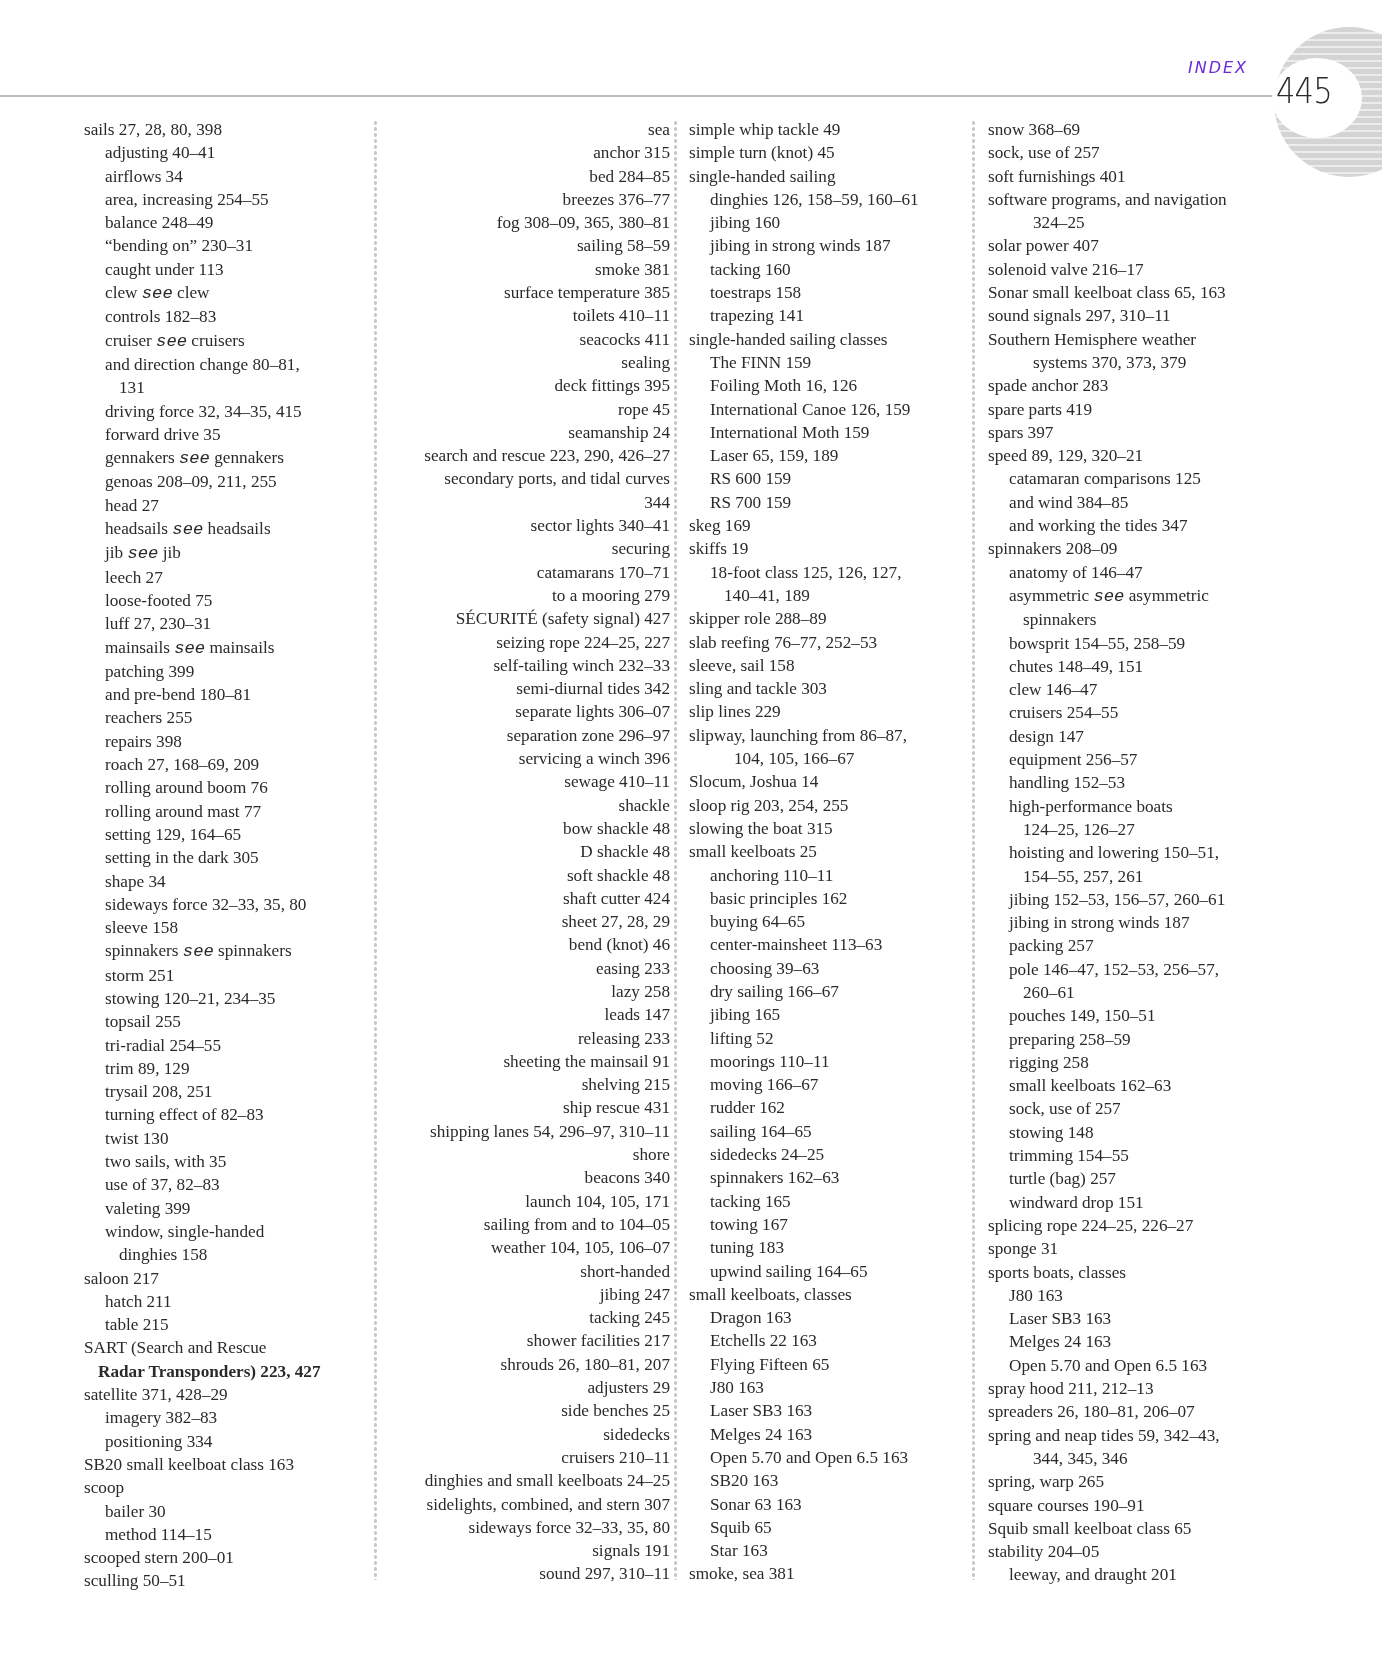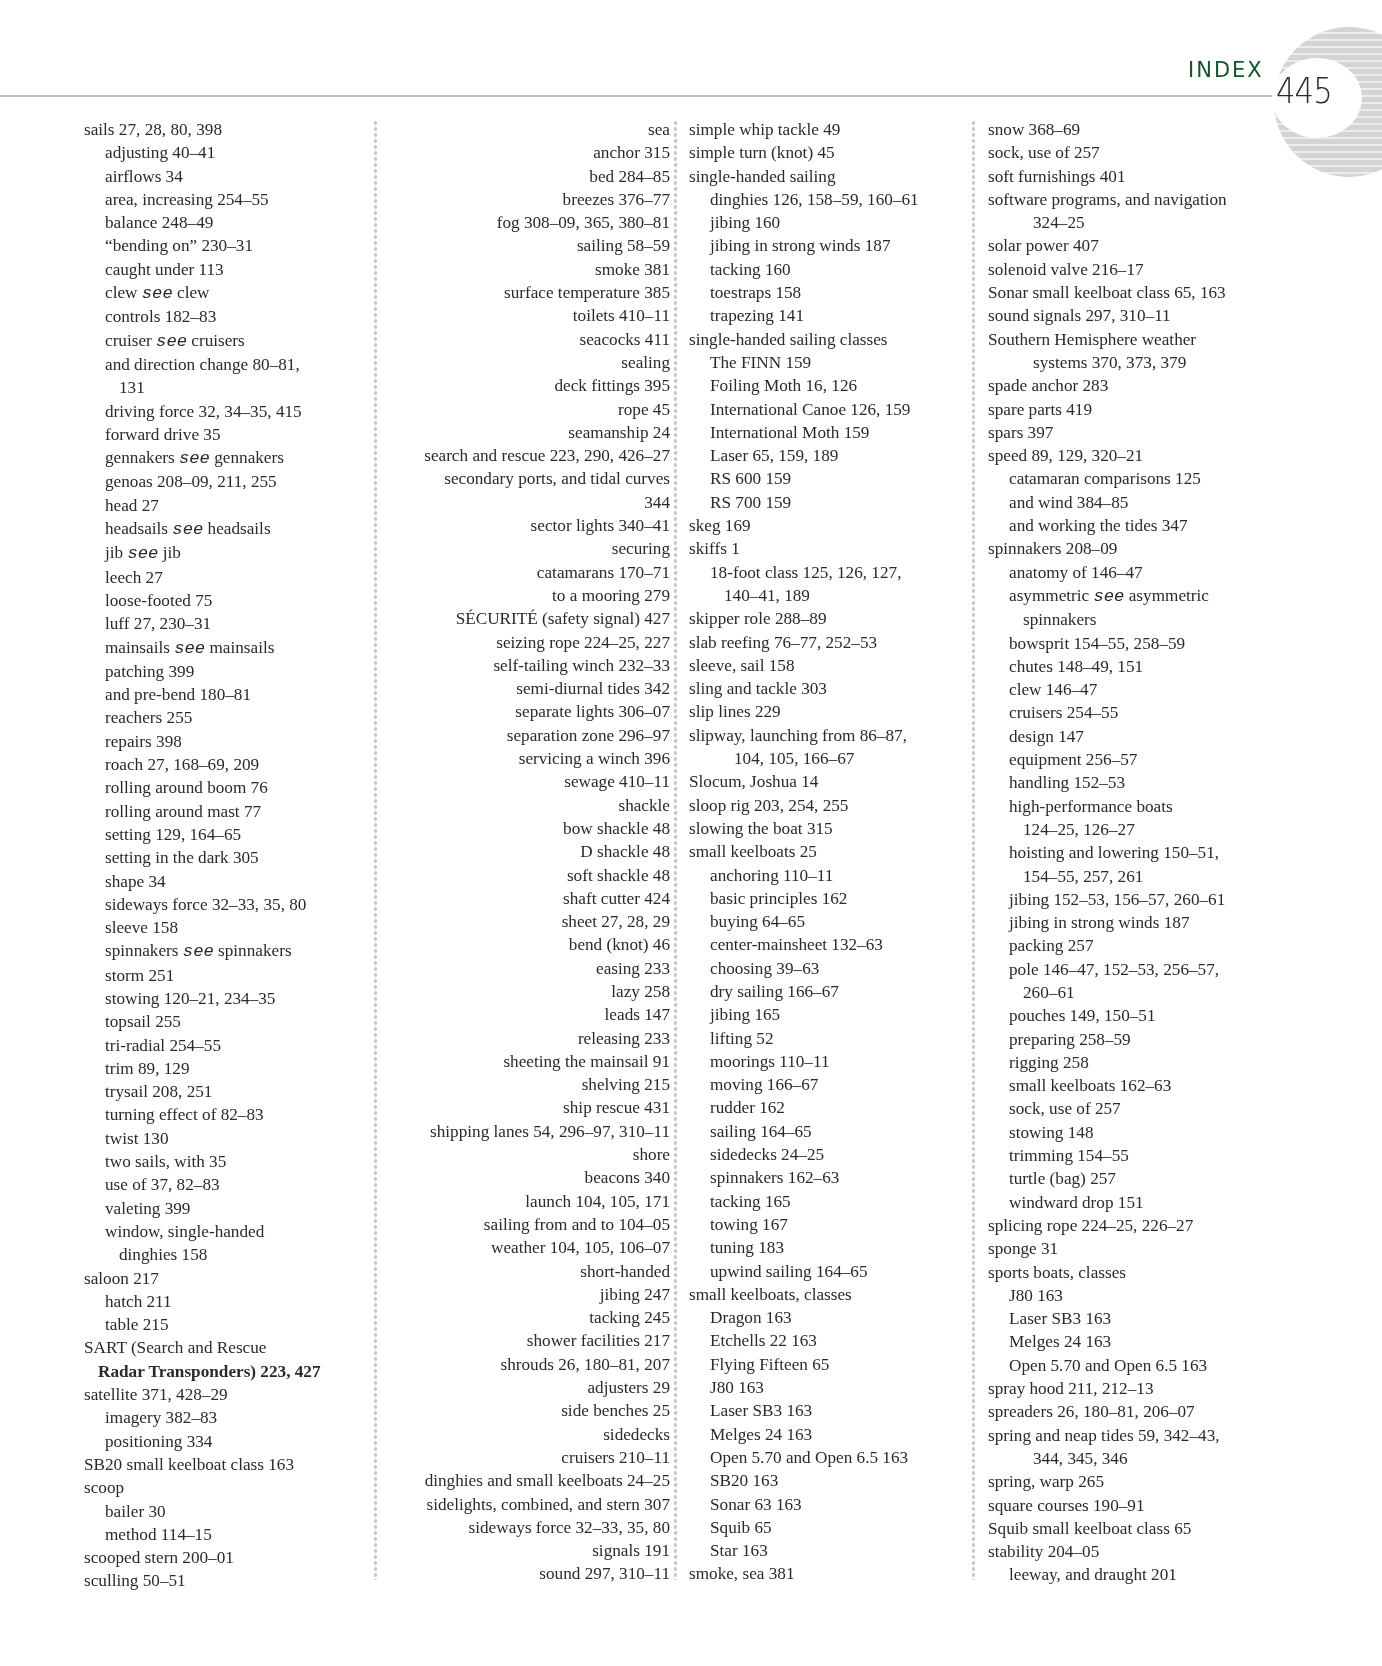--- a/index.html
+++ b/index.html
@@ -8,21 +8,21 @@
     font-family: "Liberation Serif", "DejaVu Serif", serif;
     color: #2a2a2a;
   }
   .rule {
     position: absolute; left: 0; top: 95px; width: 1290px; height: 2px;
     background: #bdbdbd;
   }
   .running-head {
     position: absolute; left: 1188px; top: 58px;
     font-family: "DejaVu Sans", "Liberation Sans", sans-serif;
-    font-size: 21px; letter-spacing: 2px; color: #14532d;
+    font-size: 16px; letter-spacing: 2px; color: #6d28d9; font-style: italic;
   }
   .disc {
     position: absolute; left: 1274px; top: 27px; width: 150px; height: 150px;
     border-radius: 50%; overflow: hidden;
     background: repeating-linear-gradient(to bottom, #d4d4d4 0px, #d4d4d4 5px, #ececec 5px, #ececec 7px);
   }
   .disc-inner {
     position: absolute; left: 1272px; top: 58px; width: 90px; height: 80px;
     border-radius: 50%; background: #ffffff;
   }
@@ -212,38 +212,38 @@
       <div class="entry lvl1"><span>trapezing  141</span></div>
       <div class="entry lvl0"><span>single-handed sailing classes</span></div>
       <div class="entry lvl1"><span>The FINN  159</span></div>
       <div class="entry lvl1"><span>Foiling Moth  16, 126</span></div>
       <div class="entry lvl1"><span>International Canoe  126, 159</span></div>
       <div class="entry lvl1"><span>International Moth  159</span></div>
       <div class="entry lvl1"><span>Laser  65, 159, 189</span></div>
       <div class="entry lvl1"><span>RS 600  159</span></div>
       <div class="entry lvl1"><span>RS 700  159</span></div>
       <div class="entry lvl0"><span>skeg  169</span></div>
-      <div class="entry lvl0"><span>skiffs  1</span></div>
+      <div class="entry lvl0"><span>skiffs  19</span></div>
       <div class="entry lvl1"><span>18-foot class  125, 126, 127,</span></div>
       <div class="entry cont1"><span>140–41, 189</span></div>
       <div class="entry lvl0"><span>skipper role  288–89</span></div>
       <div class="entry lvl0"><span>slab reefing  76–77, 252–53</span></div>
       <div class="entry lvl0"><span>sleeve, sail  158</span></div>
       <div class="entry lvl0"><span>sling and tackle  303</span></div>
       <div class="entry lvl0"><span>slip lines  229</span></div>
       <div class="entry lvl0"><span>slipway, launching from  86–87,</span></div>
       <div class="entry cont1w"><span>104, 105, 166–67</span></div>
       <div class="entry lvl0"><span>Slocum, Joshua  14</span></div>
       <div class="entry lvl0"><span>sloop rig  203, 254, 255</span></div>
       <div class="entry lvl0"><span>slowing the boat  315</span></div>
       <div class="entry lvl0"><span>small keelboats  25</span></div>
       <div class="entry lvl1"><span>anchoring  110–11</span></div>
       <div class="entry lvl1"><span>basic principles  162</span></div>
       <div class="entry lvl1"><span>buying  64–65</span></div>
-      <div class="entry lvl1"><span>center-mainsheet  132–63</span></div>
+      <div class="entry lvl1"><span>center-mainsheet  113–63</span></div>
       <div class="entry lvl1"><span>choosing  39–63</span></div>
       <div class="entry lvl1"><span>dry sailing  166–67</span></div>
       <div class="entry lvl1"><span>jibing  165</span></div>
       <div class="entry lvl1"><span>lifting  52</span></div>
       <div class="entry lvl1"><span>moorings  110–11</span></div>
       <div class="entry lvl1"><span>moving  166–67</span></div>
       <div class="entry lvl1"><span>rudder  162</span></div>
       <div class="entry lvl1"><span>sailing  164–65</span></div>
       <div class="entry lvl1"><span>sidedecks  24–25</span></div>
       <div class="entry lvl1"><span>spinnakers  162–63</span></div>

